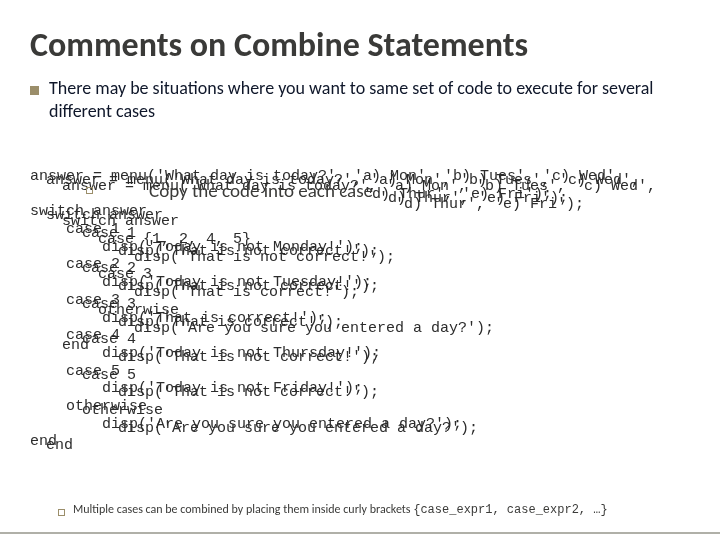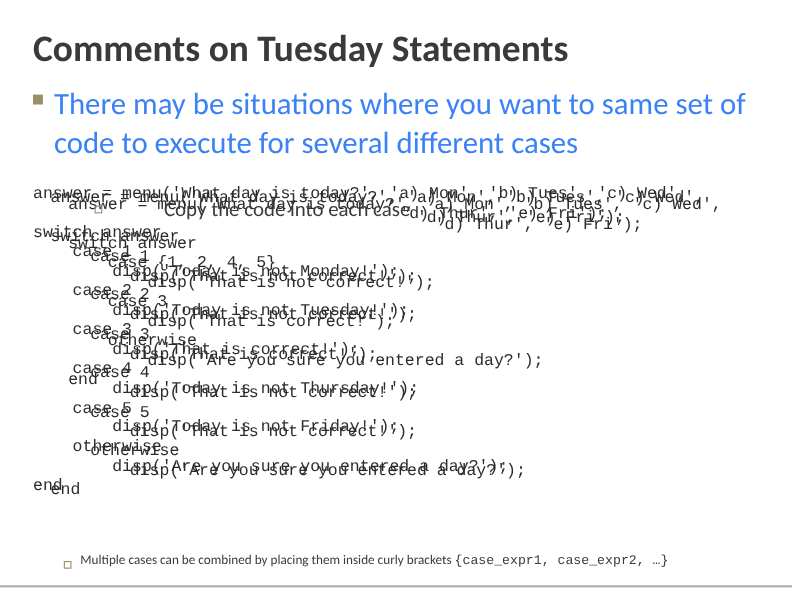--- a/index.html
+++ b/index.html
@@ -33,22 +33,22 @@
   }
   .bullet-sq {
     width: 9px;
     height: 9px;
     background: #9b8e6a;
     margin-top: 9px;
     margin-right: 10px;
     flex-shrink: 0;
   }
   .bullet-text {
-    font-size: 28px;
-    color: #3b82f6;
+    font-size: 18px;
+    color: #0f172a;
     line-height: 1.25;
   }
   .sub-bullet-row {
     display: flex;
     align-items: flex-start;
     margin-left: 28px;
     margin-bottom: 2px;
   }
   .sub-bullet-sq {
     width: 7px;
@@ -105,21 +105,21 @@
     bottom: 6px;
     height: 2px;
     background: #b0b0a8;
   }
 </style>
 </head>
 <body>
 
 <div class="slide">
 
-  <div class="title">Comments on Tuesday Statements</div>
+  <div class="title">Comments on Combine Statements</div>
 
   <div class="bullet-row">
     <div class="bullet-sq"></div>
     <div class="bullet-text">There may be situations where you want to same set of code to execute for several different cases</div>
   </div>
 
   <div class="sub-bullet-row" style="position:absolute; top:179px; left:58px; z-index:4;gap:48px;">
     <div class="sub-bullet-sq"></div>
     <div class="sub-bullet-text">Copy the code into each case</div>
   </div>

